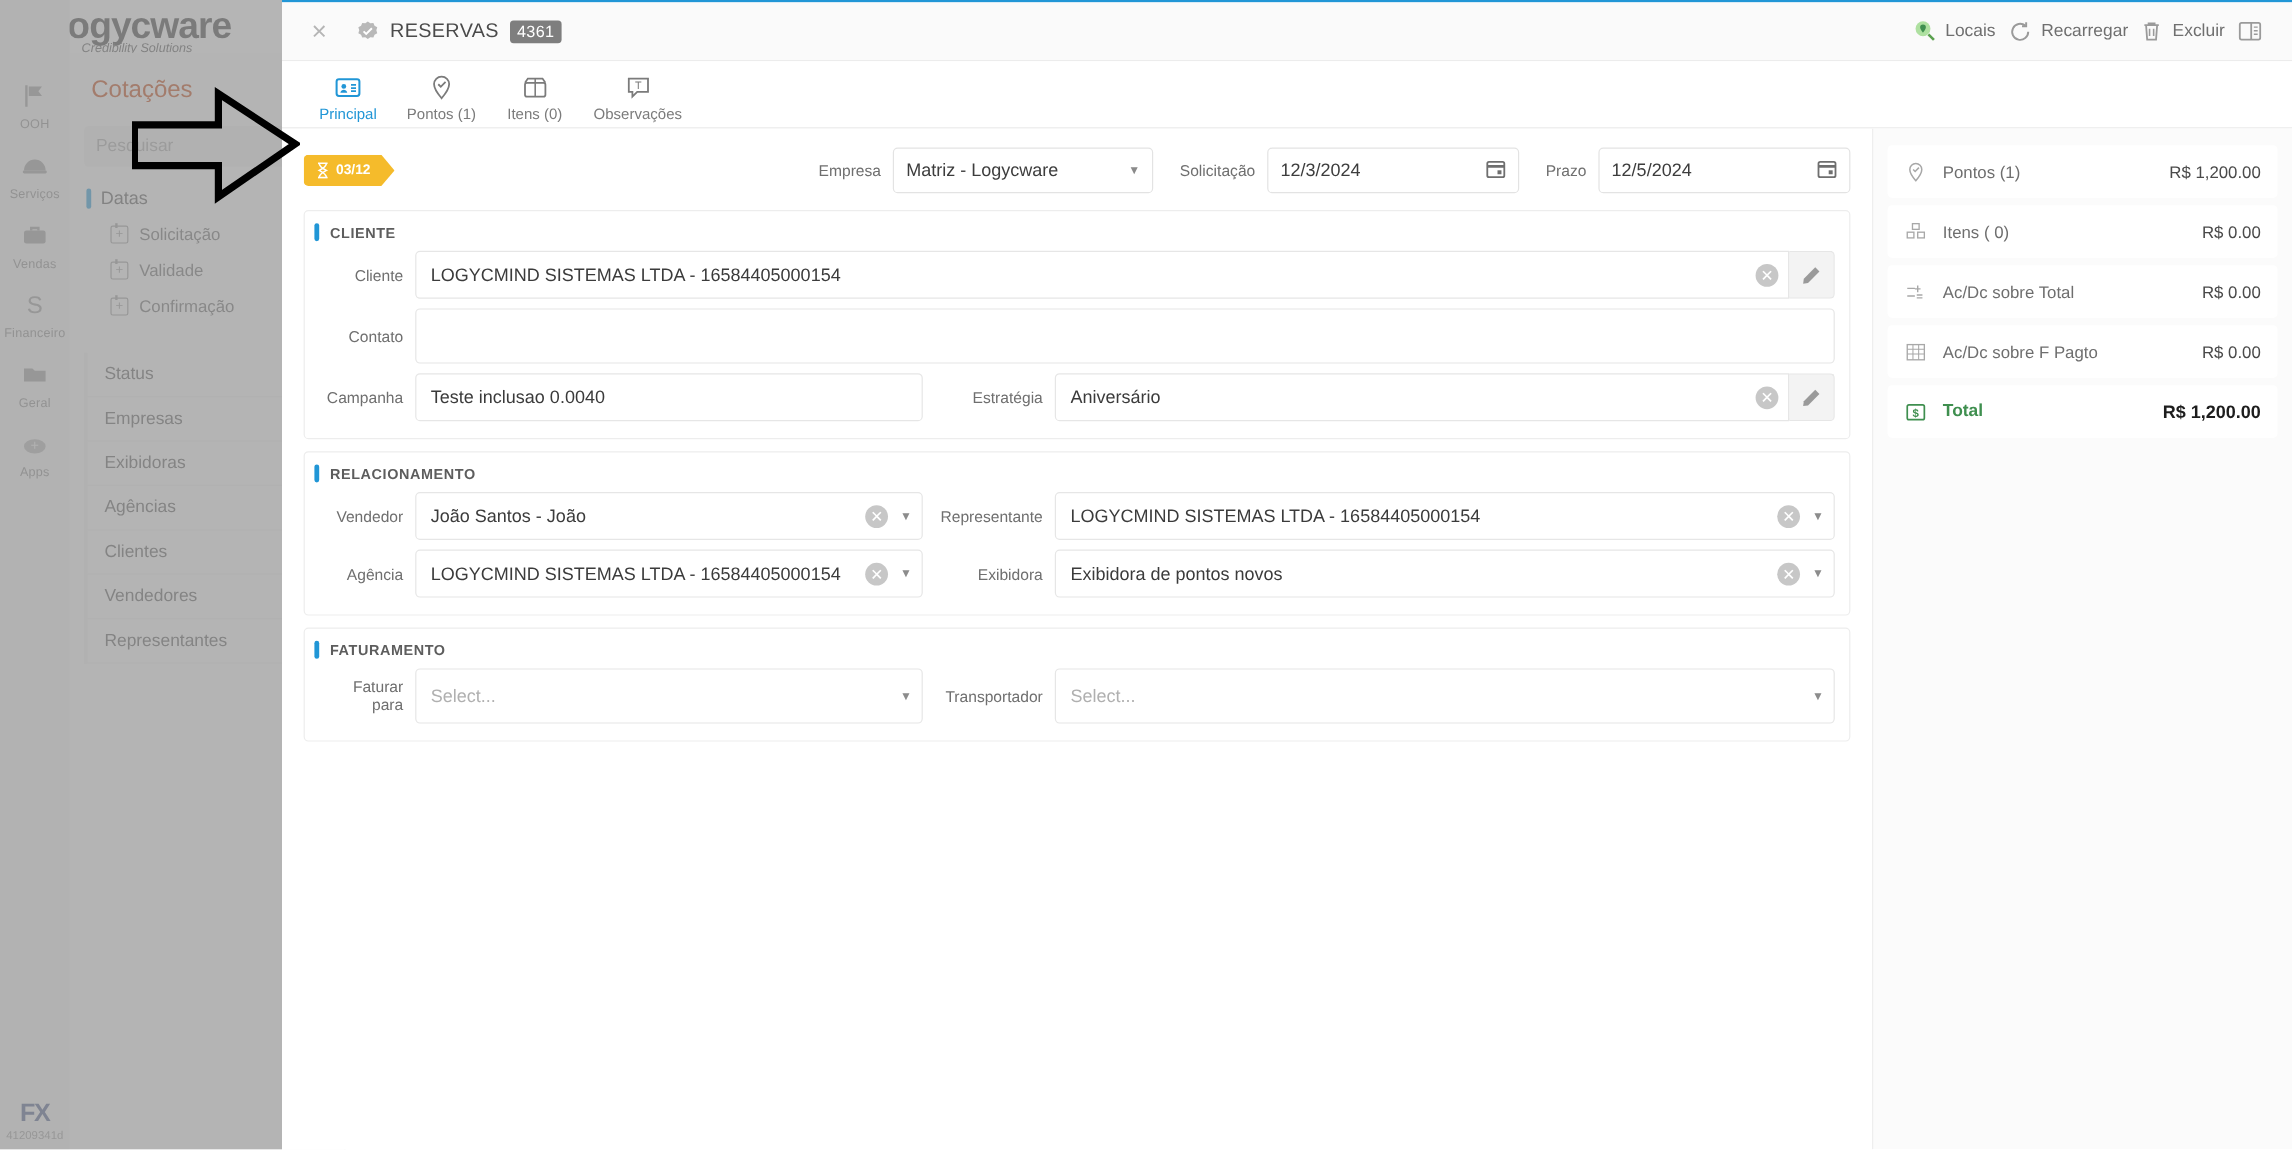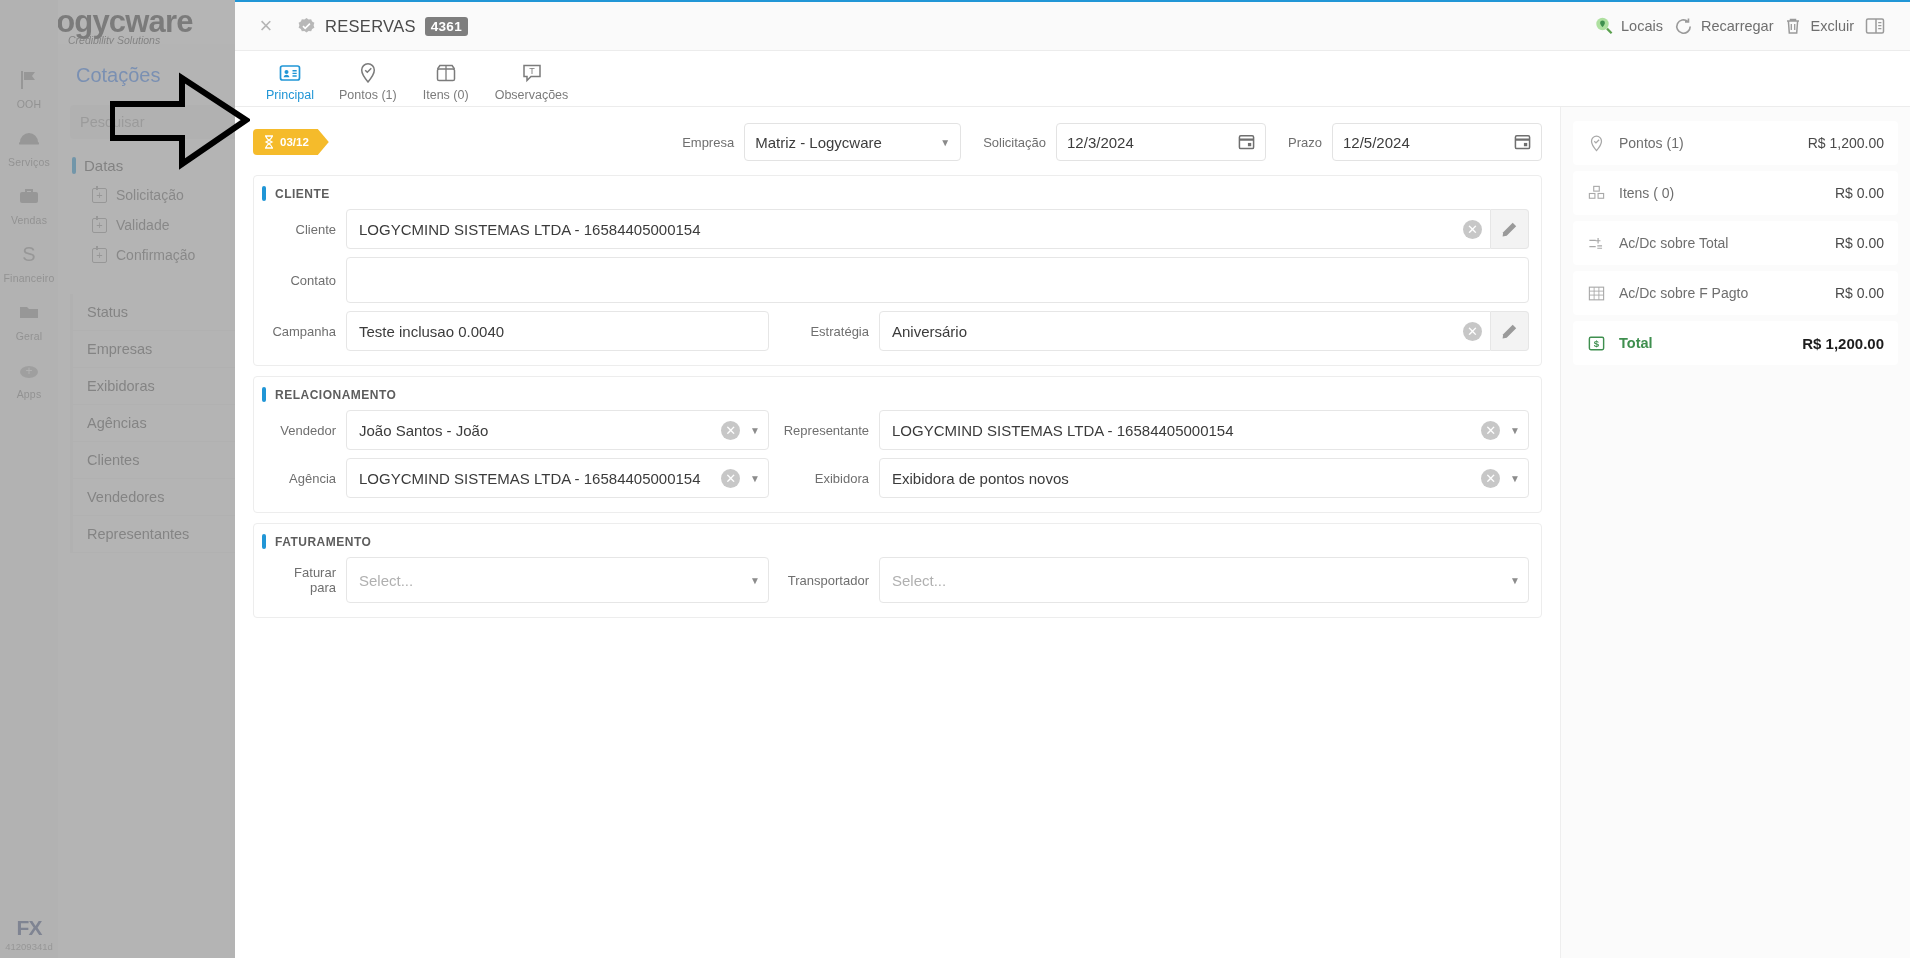--- a/index.html
+++ b/index.html
@@ -30,21 +30,21 @@
   .bg-logo-wrap {
     position: absolute; left: 6px; top: 4px; width: 215px; height: 52px;
   }
   .bg-logo-text { font-size: 31px; font-weight: 700; color: #3f3f3f; letter-spacing: -.8px; }
   .bg-logo-sub { font-size: 10.5px; color: #555; font-style: italic; margin-left: 62px; margin-top: -6px; }
 
   .bg-panel {
     position: absolute; left: 58px; top: 44px; width: 230px; height: 914px;
     background: #fbfbfb; border-right: 1px solid #eee; padding: 16px 12px;
   }
-  .bg-panel h2 { font-size: 20px; font-weight: 400; color: #3b82f6; margin: 4px 0 18px 6px; }
+  .bg-panel h2 { font-size: 20px; font-weight: 400; color: #c2410c; margin: 4px 0 18px 6px; }
   .bg-search {
     height: 34px; border-radius: 4px; background: #f2f2f2;
     display: flex; align-items: center; padding: 0 10px;
     font-size: 14.5px; color: #a8a8a8; margin-bottom: 18px;
   }
   .bg-group { display: flex; align-items: center; margin: 0 0 6px 2px; }
   .bg-group .bar { width: 4px; height: 17px; background: #2196d6; border-radius: 2px; margin-right: 8px; }
   .bg-group .lbl { font-size: 15px; color: #555; }
   .bg-sub {
     display: flex; align-items: center; gap: 9px;
@@ -74,21 +74,21 @@
     display: flex; flex-direction: column;
   }
   .modal-head {
     height: 49px; background: #fafafa; border-bottom: 1px solid #ececec;
     display: flex; align-items: center; padding: 0 16px;
   }
   .close-x { font-size: 22px; color: #b5b5b5; width: 30px; text-align: center; line-height: 1; cursor: pointer; }
   .badge-ic { width: 19px; height: 19px; margin: 0 9px 0 16px; }
   .modal-title { font-size: 16.5px; color: #4a4a4a; letter-spacing: .3px; }
   .count-chip {
-    background: #7e7e7e; color: #fff; font-size: 13.5px; font-weight: 700;
+    background: #7e7e7e; color: #fff; font-size: 13.5px; font-weight: 400;
     border-radius: 3px; padding: 2px 6px; margin-left: 9px; letter-spacing: .3px;
   }
   .head-tools { margin-left: auto; display: flex; align-items: center; gap: 10px; padding-right: 8px; }
   .tool { display: flex; align-items: center; gap: 7px; color: #6f6f6f; font-size: 14.5px; cursor: pointer; }
 
   .tabs-row {
     height: 56px; border-bottom: 1px solid #ececec; display: flex; align-items: flex-start;
     padding: 6px 0 0 18px; gap: 2px; background: #fff;
   }
   .tab {

